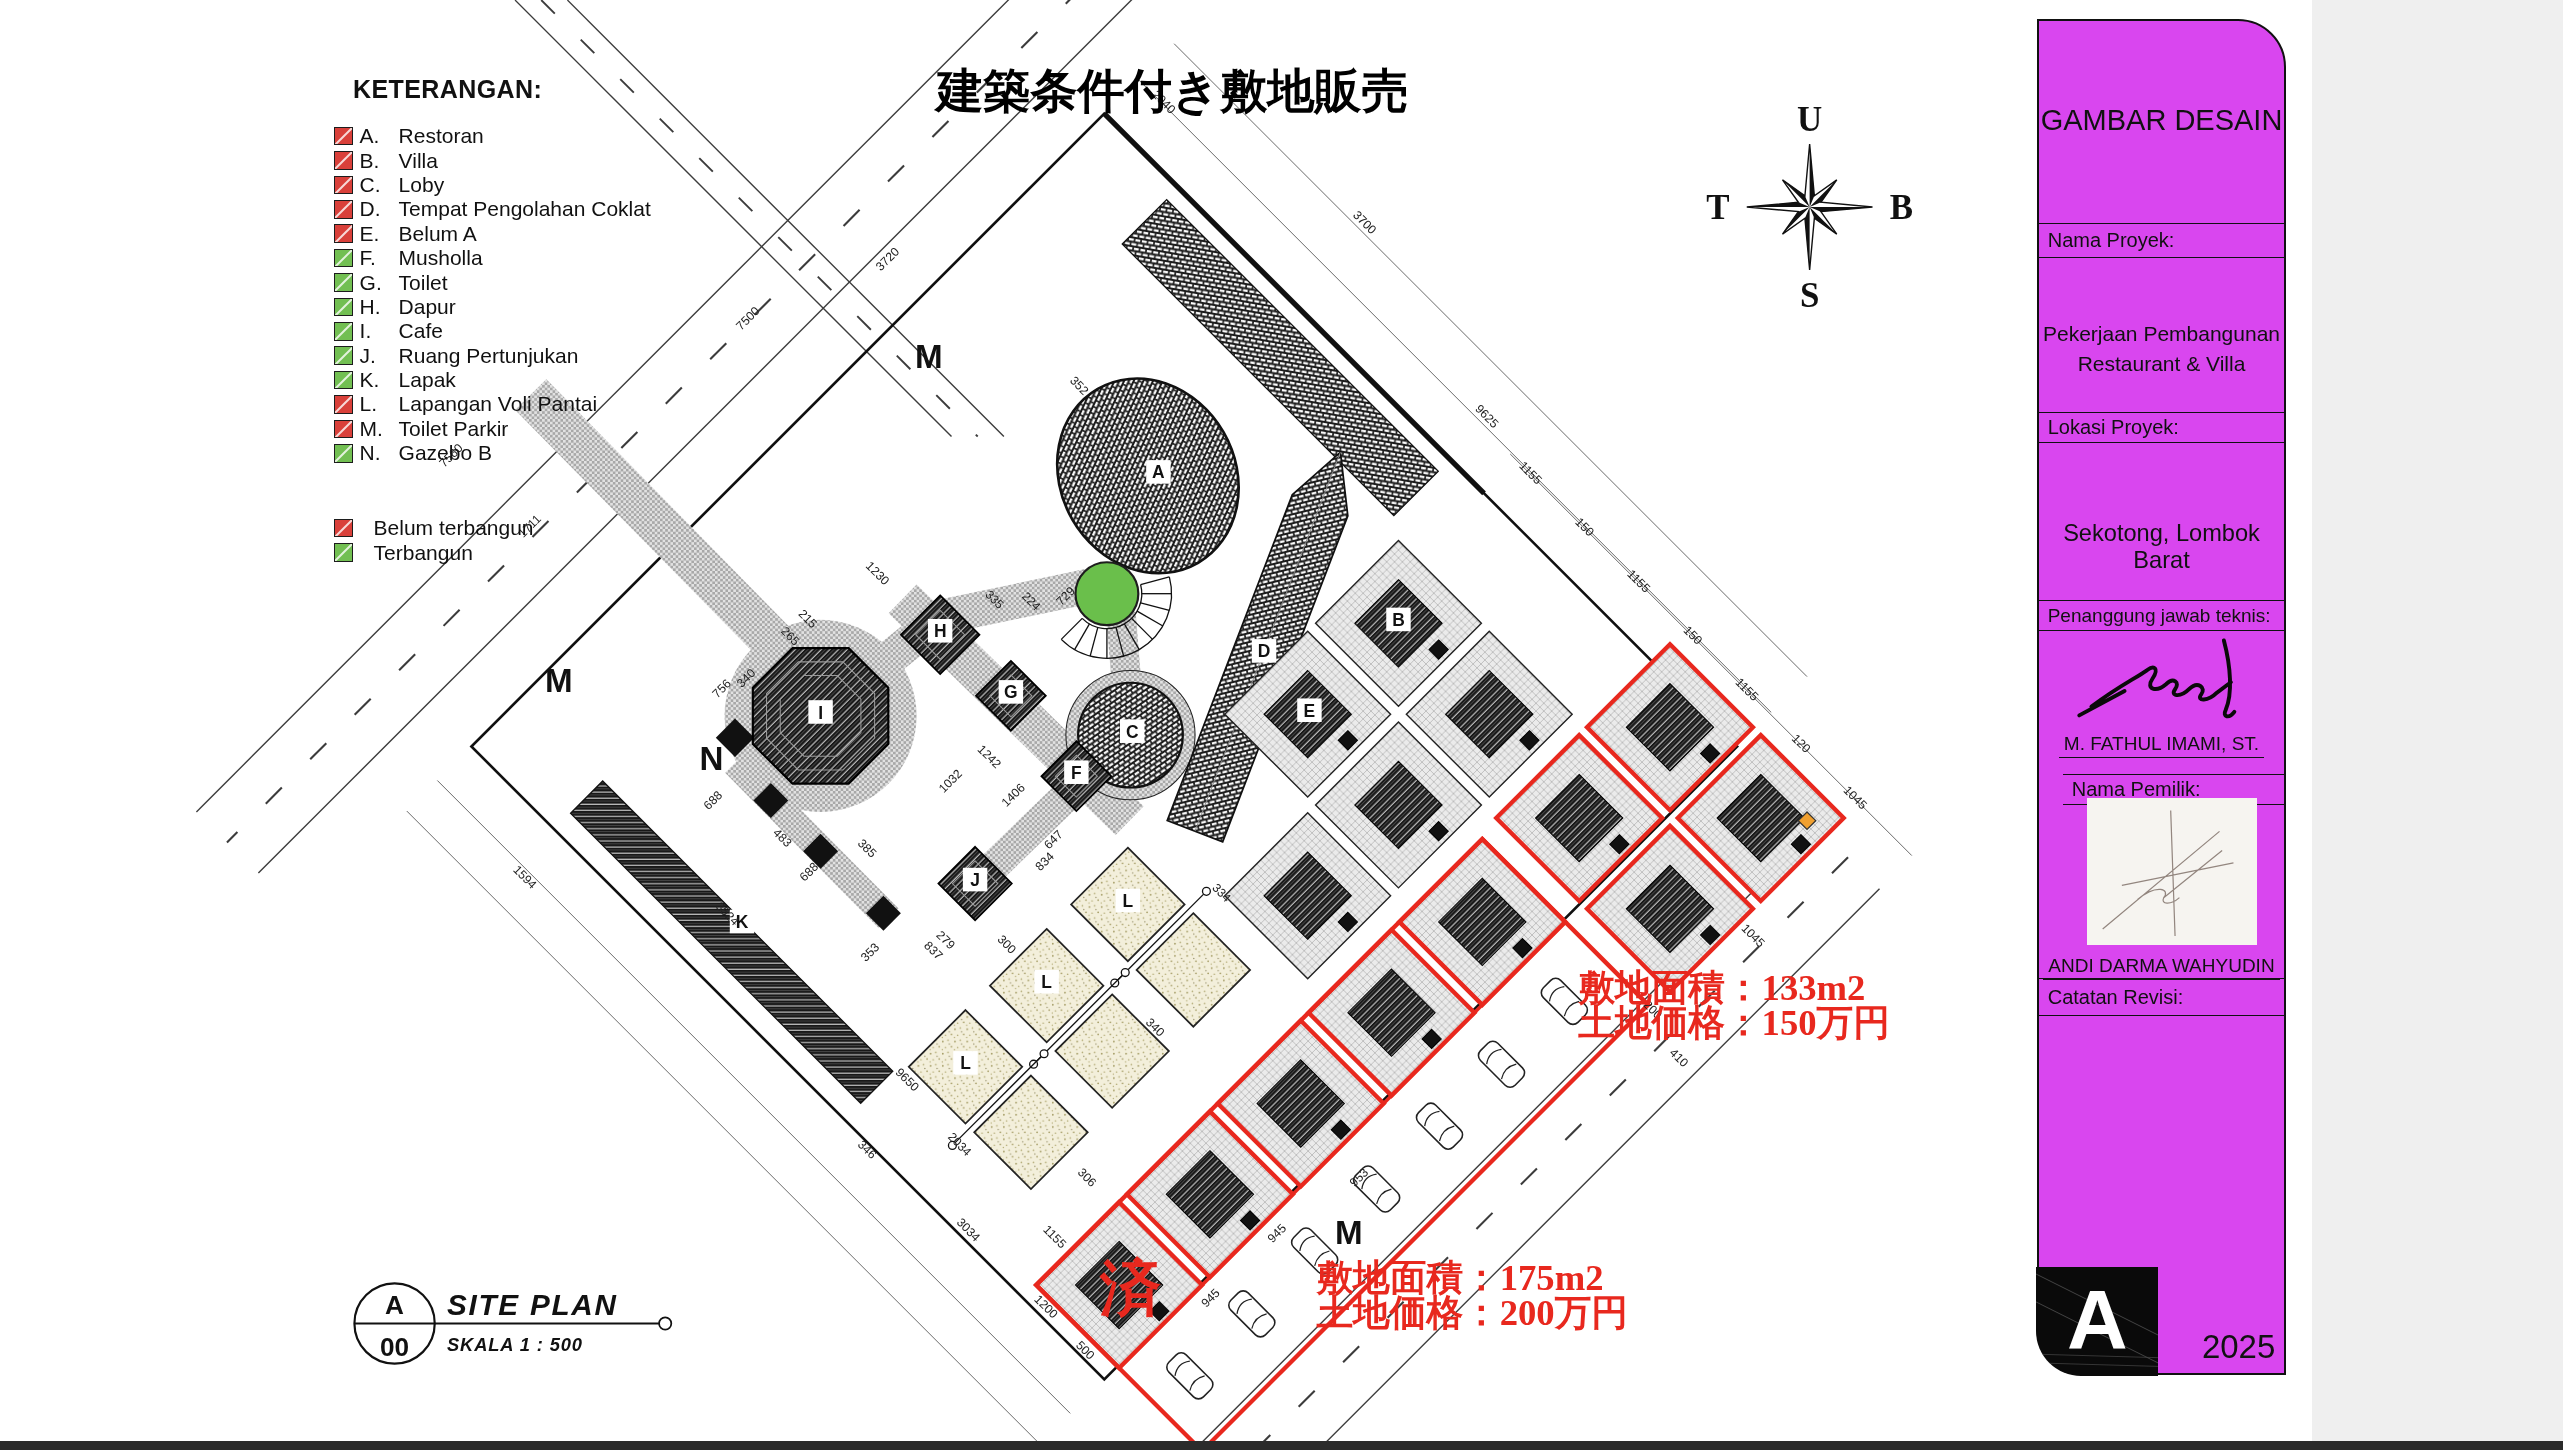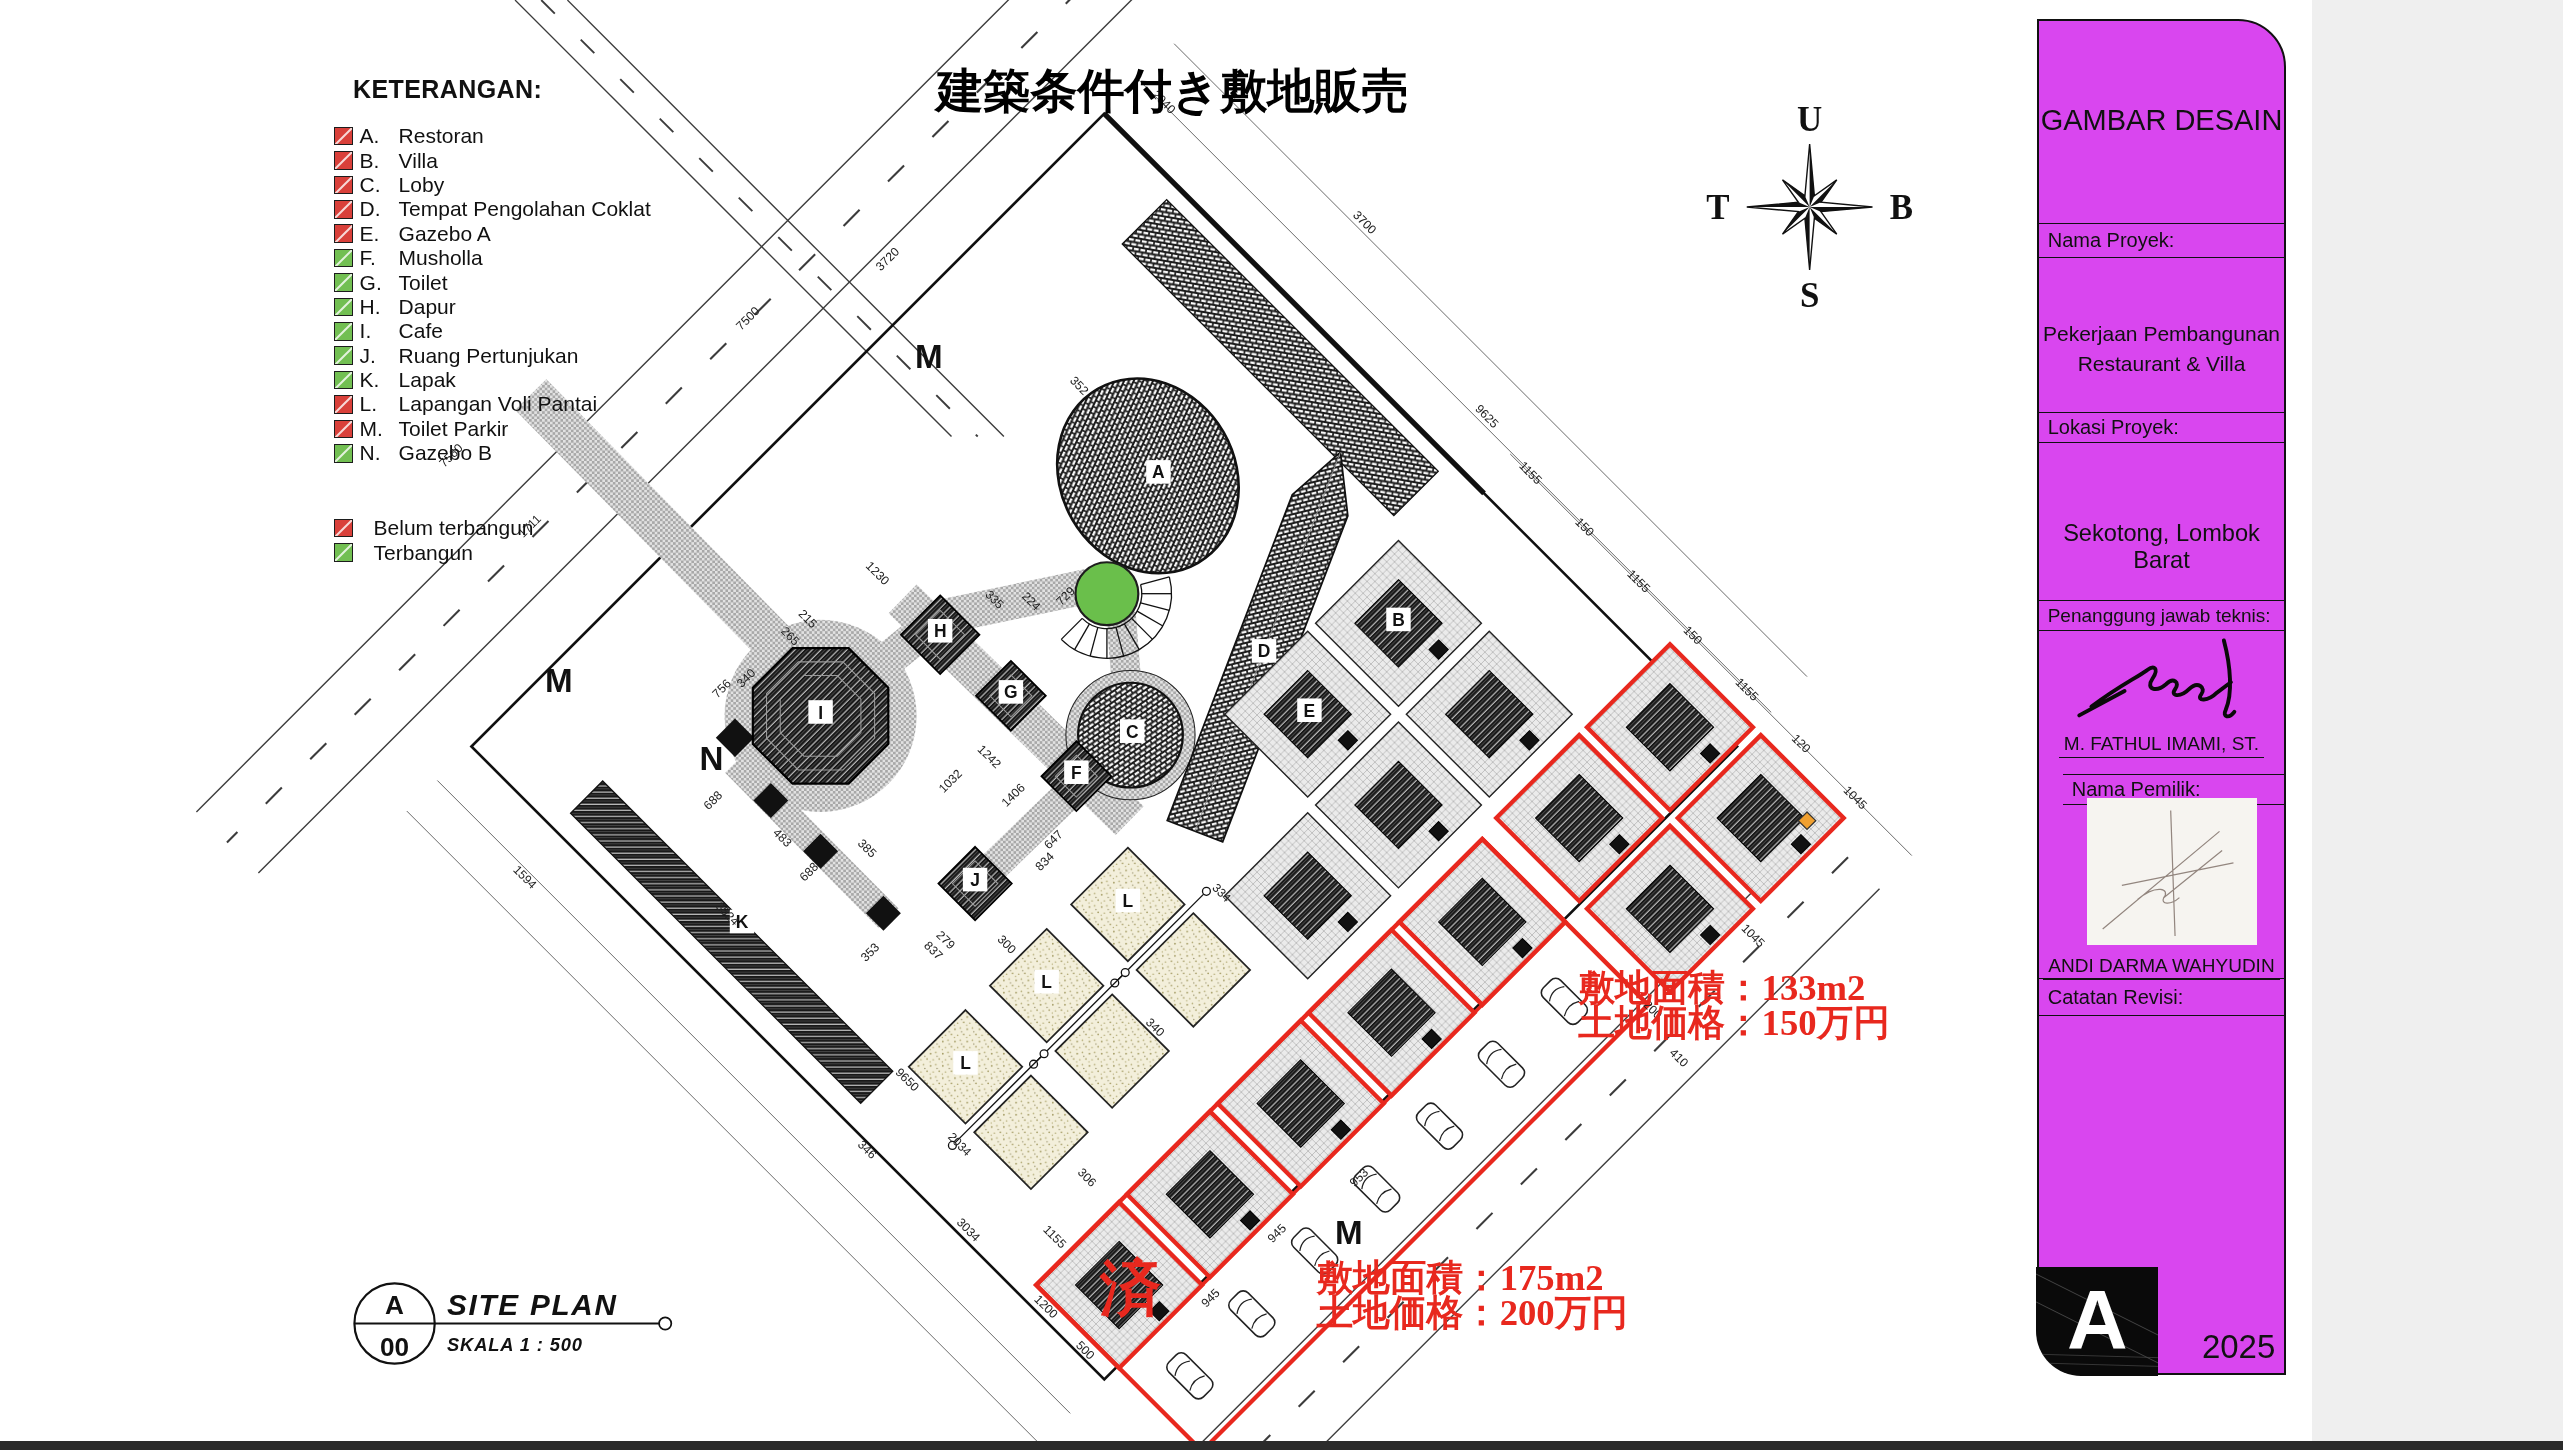--- a/index.html
+++ b/index.html
@@ -463,21 +463,21 @@
             <i></i>
           </span>
           <span class="lt">D.</span>
           <span class="nm">Tempat Pengolahan Coklat</span>
         </div>
     <div class="lrow">
           <span class="sq red">
             <i></i>
           </span>
           <span class="lt">E.</span>
-          <span class="nm">Gazebo A</span>
+          <span class="nm">Belum A</span>
         </div>
     <div class="lrow">
           <span class="sq green">
             <i></i>
           </span>
           <span class="lt">F.</span>
           <span class="nm">Musholla</span>
         </div>
     <div class="lrow">
           <span class="sq green">

